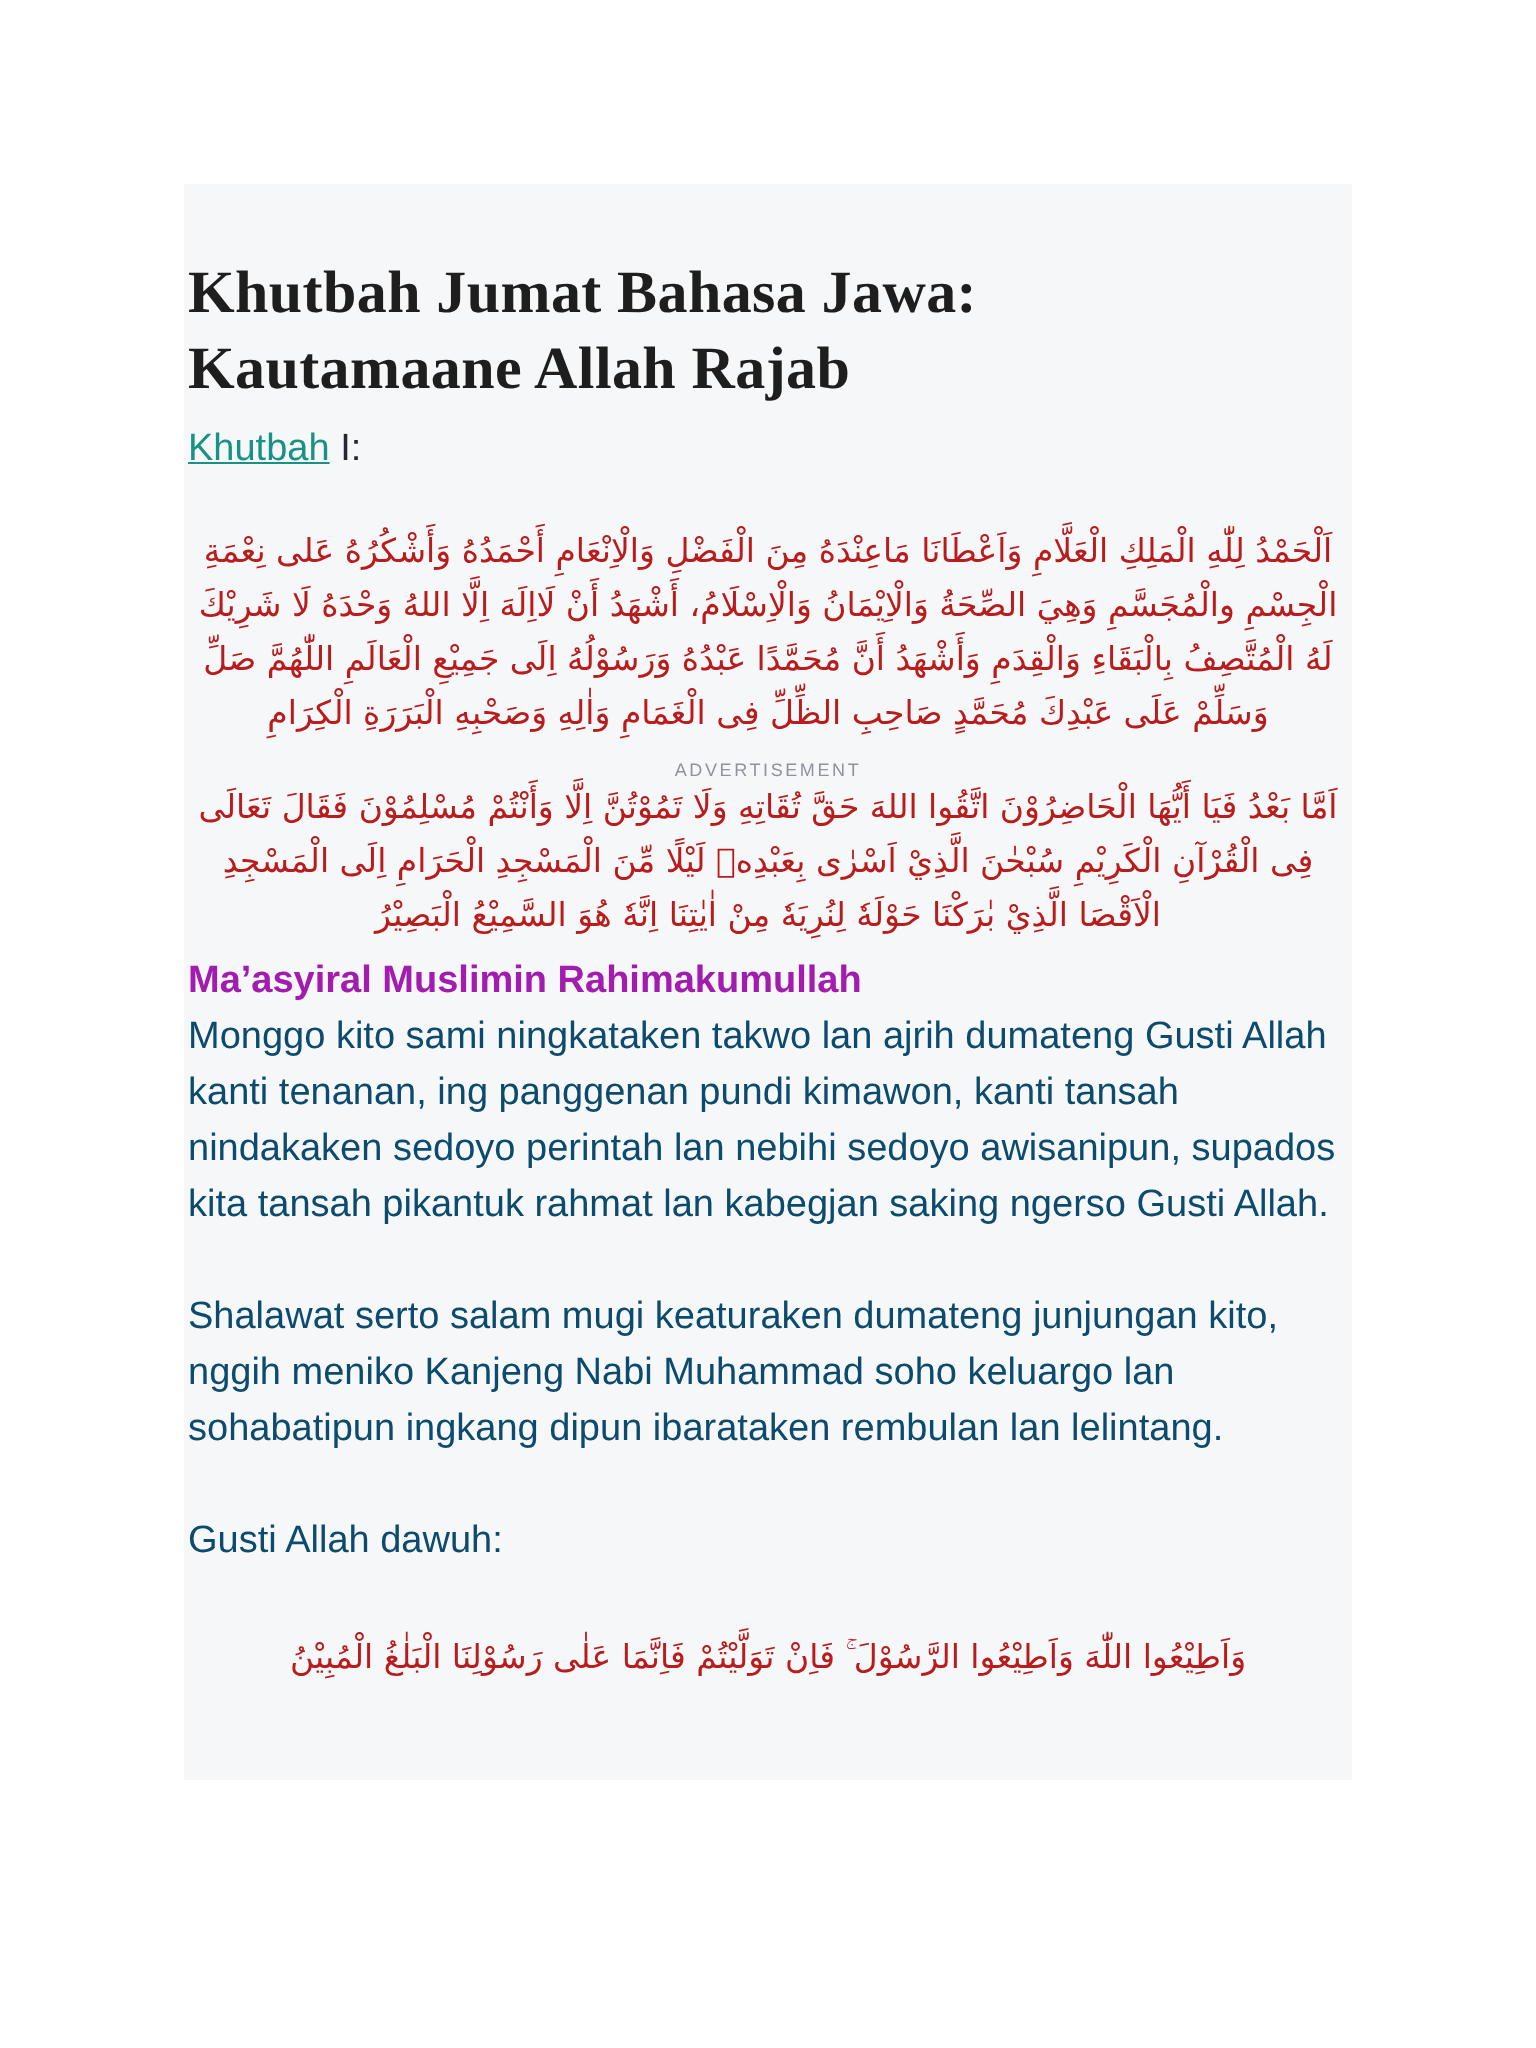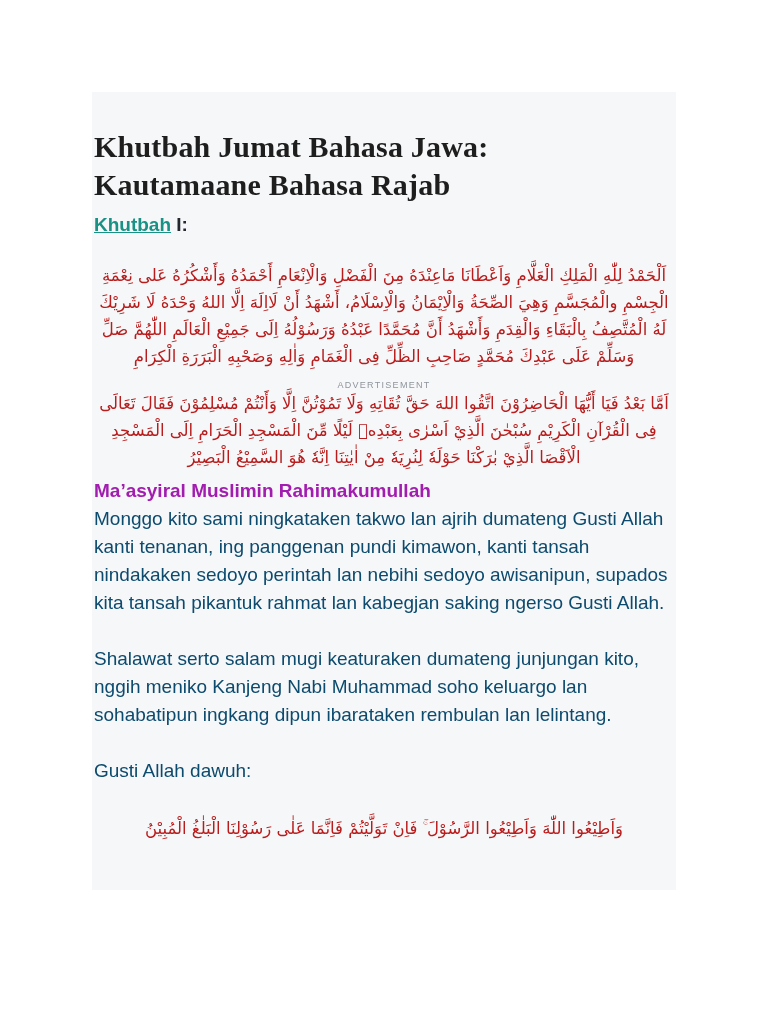--- a/index.html
+++ b/index.html
@@ -34,21 +34,21 @@
     font-family: "Liberation Serif", serif;
     font-weight: 700;
     font-size: 30px;
     line-height: 38px;
     color: #1e1e1e;
     letter-spacing: 0.2px;
   }
   .khutbah-line {
     margin: 9px 0 16px 0;
     font-size: 19px;
-    font-weight: 700;
+    font-weight: 400;
     line-height: 24px;
   }
   .khutbah-link {
     color: #1a9185;
     text-decoration: underline;
     cursor: pointer;
   }
   .khutbah-suffix {
     color: #23282e;
     white-space: pre;
@@ -86,21 +86,21 @@
   }
   .spaced { margin-top: 28px; }
   .verse { margin-top: 30px; }
 </style>
 </head>
 <body>
 
 <div class="viewer-canvas">
   <div class="page-card">
 
-    <h1 class="doc-title"><span>Khutbah Jumat Bahasa Jawa:</span><br><span>Kautamaane Bahasa Rajab</span></h1>
+    <h1 class="doc-title"><span>Khutbah Jumat Bahasa Jawa:</span><br><span>Kautamaane Allah Rajab</span></h1>
 
     <p class="khutbah-line"><a class="khutbah-link">Khutbah</a><span class="khutbah-suffix"> I:</span></p>
 
     <p class="arabic arabic-opening" dir="rtl">اَلْحَمْدُ لِلّٰهِ الْمَلِكِ الْعَلَّامِ وَاَعْطَانَا مَاعِنْدَهُ مِنَ الْفَضْلِ وَالْاِنْعَامِ أَحْمَدُهُ وَأَشْكُرُهُ عَلى نِعْمَةِ الْجِسْمِ والْمُجَسَّمِ وَهِيَ الصِّحَةُ وَالْاِيْمَانُ وَالْاِسْلَامُ، أَشْهَدُ أَنْ لَااِلَهَ اِلَّا اللهُ وَحْدَهُ لَا شَرِيْكَ لَهُ الْمُتَّصِفُ بِالْبَقَاءِ وَالْقِدَمِ وَأَشْهَدُ أَنَّ مُحَمَّدًا عَبْدُهُ وَرَسُوْلُهُ اِلَى جَمِيْعِ الْعَالَمِ اللّٰهُمَّ صَلِّ وَسَلِّمْ عَلَى عَبْدِكَ مُحَمَّدٍ صَاحِبِ الظِّلِّ فِى الْغَمَامِ وَاٰلِهِ وَصَحْبِهِ الْبَرَرَةِ الْكِرَامِ</p>
 
     <div class="ad-label">ADVERTISEMENT</div>
 
     <p class="arabic arabic-second" dir="rtl">اَمَّا بَعْدُ فَيَا أَيُّهَا الْحَاضِرُوْنَ اتَّقُوا اللهَ حَقَّ تُقَاتِهِ وَلَا تَمُوْتُنَّ اِلَّا وَأَنْتُمْ مُسْلِمُوْنَ فَقَالَ تَعَالَى فِى الْقُرْآنِ الْكَرِيْمِ سُبْحٰنَ الَّذِيْ اَسْرٰى بِعَبْدِهٖ لَيْلًا مِّنَ الْمَسْجِدِ الْحَرَامِ اِلَى الْمَسْجِدِ الْاَقْصَا الَّذِيْ بٰرَكْنَا حَوْلَهٗ لِنُرِيَهٗ مِنْ اٰيٰتِنَا اِنَّهٗ هُوَ السَّمِيْعُ الْبَصِيْرُ</p>
 
     <p class="body-bold">Ma’asyiral Muslimin Rahimakumullah</p>

